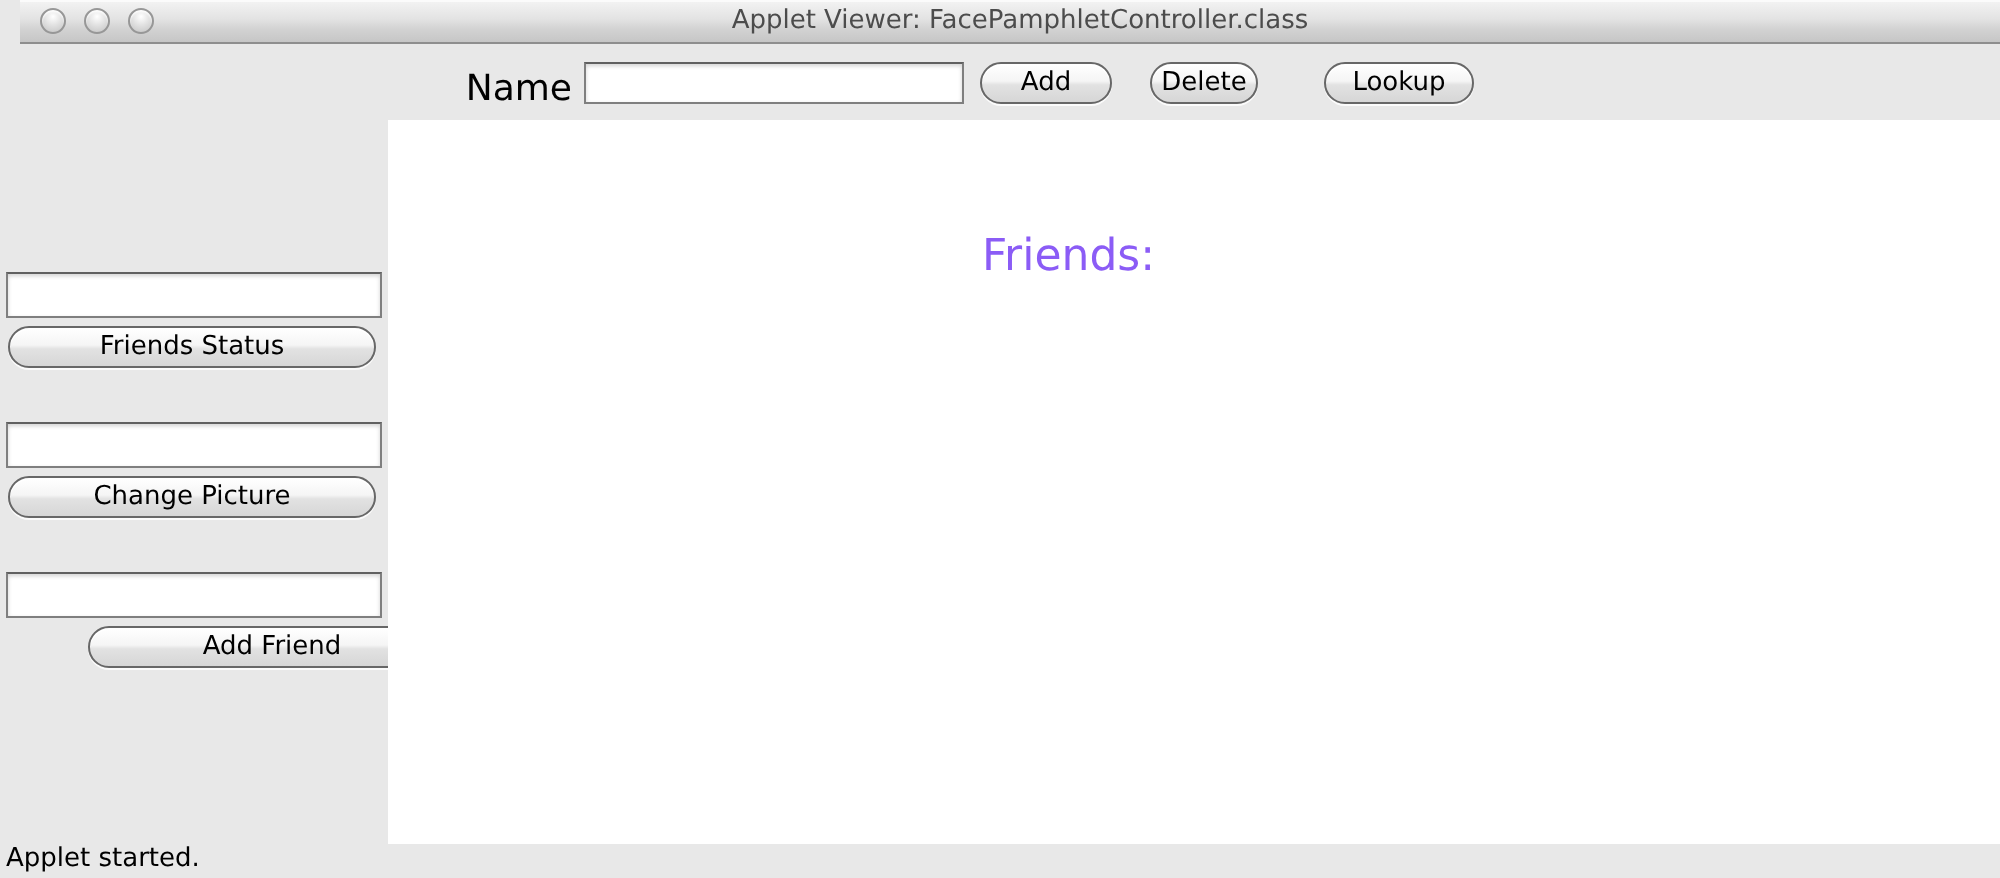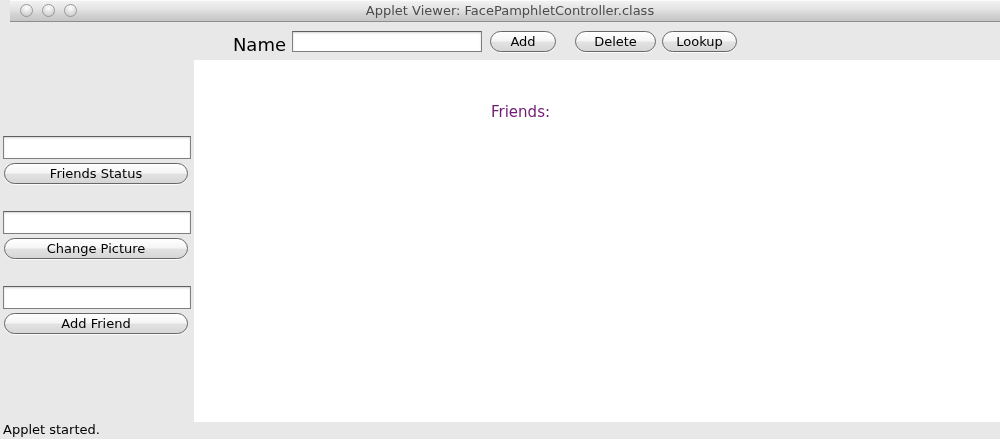--- a/index.html
+++ b/index.html
@@ -53,46 +53,46 @@
     border-radius: 11px;
     background: linear-gradient(to bottom, #ffffff 0%, #f5f5f5 45%, #e2e2e2 55%, #d6d6d6 100%);
     box-shadow: 0 1px 0 rgba(255,255,255,0.8), inset 0 1px 0 #ffffff;
     font-size: 13px; color: #000;
     font-family: inherit;
     cursor: default;
     text-align: center;
     line-height: 17px;
   }
   .btn-add    { left: 490px; top: 31px; width: 66px; }
-  .btn-delete { left: 575px; top: 31px; width: 81px; }
+  .btn-delete { left: 575px; top: 31px; width: 54px; }
   .btn-lookup { left: 662px; top: 31px; width: 75px; }
 
   
   .side-input {
     position: absolute; left: 3px; width: 188px; height: 23px;
     background: #fff;
     border: 1px solid #7f7f7f;
     border-top-color: #606060;
     box-shadow: inset 0 1px 2px rgba(0,0,0,0.18);
     font-size: 13px; padding: 0 4px;
     font-family: inherit;
   }
   .side-btn { left: 4px; width: 184px; }
   .f1 { top: 136px; }  .b1 { top: 163px; }
   .f2 { top: 211px; }  .b2 { top: 238px; }
-  .f3 { top: 286px; }  .b3 { top: 313px; }
+  .f3 { top: 286px; }  .b3 { top: 313px; margin-left: 40px; }
 
   
   .canvas {
     position: absolute; left: 194px; top: 60px; width: 806px; height: 362px;
     background: #ffffff;
   }
   .friends-heading {
-    position: absolute; left: 297px; top: 43px;
-    font-size: 15px; color: #701a75;
+    position: absolute; left: 297px; top: 56px;
+    font-size: 22px; color: #8b5cf6;
   }
   .status-message {
     position: absolute; left: 46px; top: 271px;
     font-size: 13px; color: #000;
   }
 
   
   .statusbar-message {
     position: absolute; left: 3px; top: 422px;
     font-size: 13px; color: #000;

